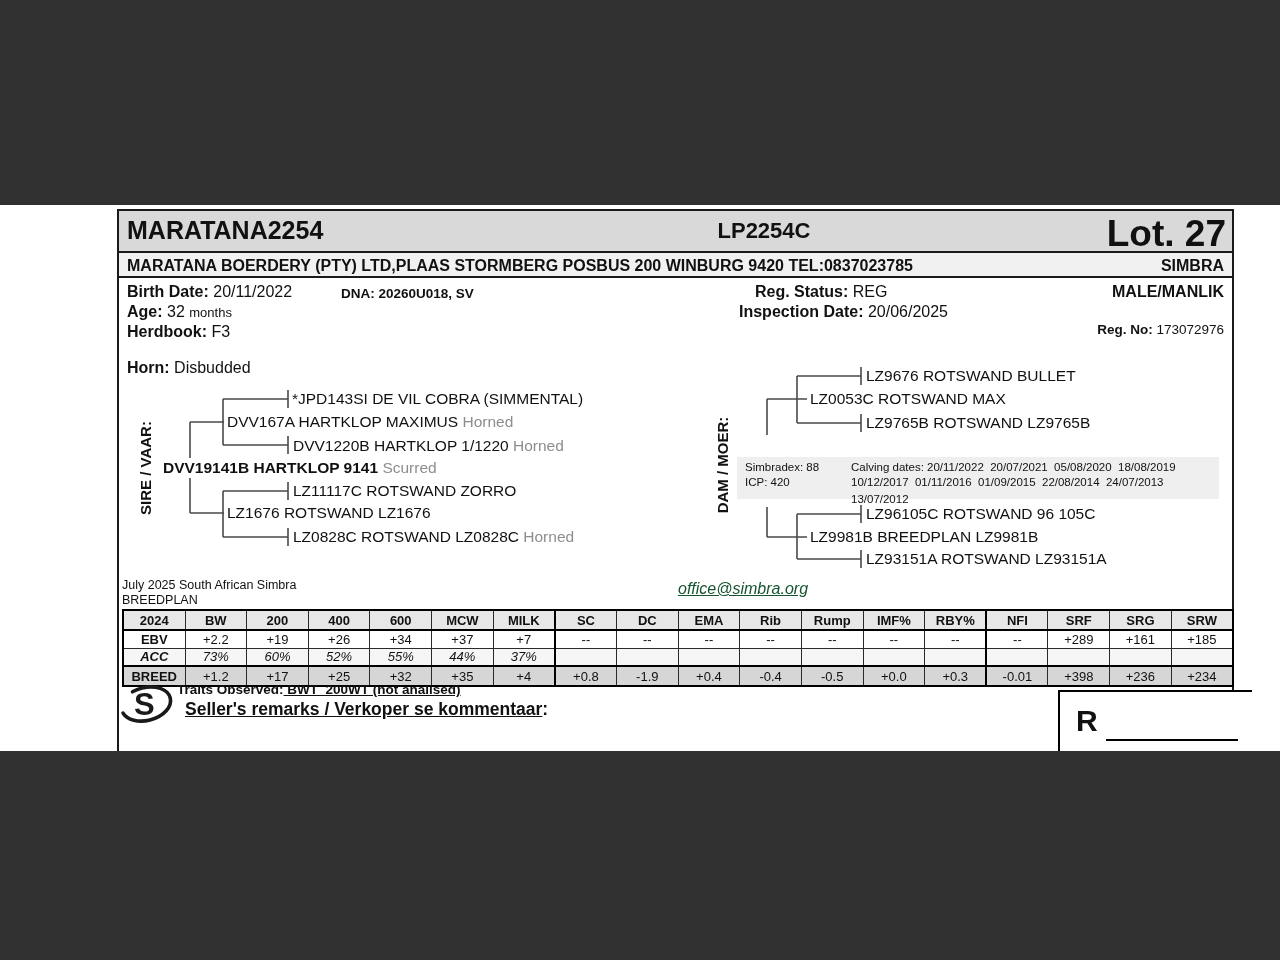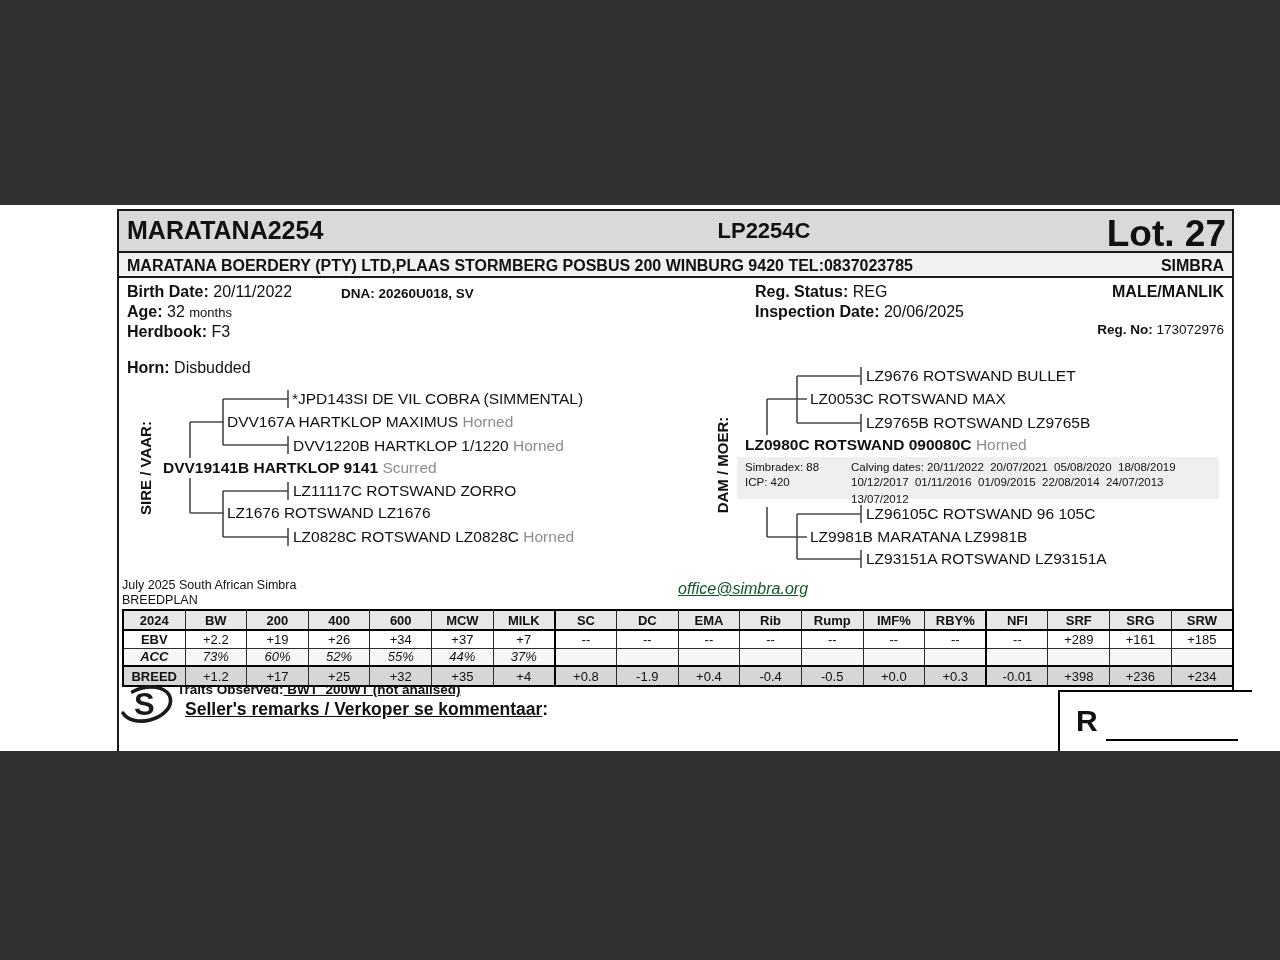--- a/index.html
+++ b/index.html
@@ -72,21 +72,21 @@
     <span>MARATANA BOERDERY (PTY) LTD,PLAAS STORMBERG POSBUS 200 WINBURG 9420 TEL:0837023785</span>
     <span>SIMBRA</span>
   </div>
 
   <div class="info" style="left:8px;top:72px;"><span class="lbl">Birth Date:</span> <span>20/11/2022</span></div>
   <div class="info small-bold" style="left:222px;top:74px;">DNA: 20260U018, SV</div>
   <div class="info" style="left:8px;top:92px;"><span class="lbl">Age:</span> <span>32</span> <span class="unit">months</span></div>
   <div class="info" style="left:8px;top:112px;"><span class="lbl">Herdbook:</span> <span>F3</span></div>
   <div class="info" style="left:8px;top:148px;"><span class="lbl">Horn:</span> <span>Disbudded</span></div>
   <div class="info" style="left:636px;top:72px;"><span class="lbl">Reg. Status:</span> <span>REG</span></div>
-  <div class="info" style="left:636px;top:92px;"><span class="lbl">Inspection Date:</span> <span>20/06/2025</span></div>
+  <div class="info" style="left:620px;top:92px;"><span class="lbl">Inspection Date:</span> <span>20/06/2025</span></div>
   <div class="info lbl" style="right:8px;top:72px;">MALE/MANLIK</div>
   <div class="info" style="right:8px;top:110px;font-size:13.5px;"><span class="lbl">Reg. No:</span> <span>173072976</span></div>
 
   <svg class="tree" width="1114" height="540" viewBox="0 0 1114 540">
     <g stroke="#4a4a4a" stroke-width="1.6" fill="none">
       <path d="M71 211 V247 M71 267 V302 M71 211 H105 M71 302 H105"></path>
       <path d="M104 188 V234 M104 188 H169 M104 234 H169"></path>
       <path d="M104 280 V326 M104 280 H169 M104 326 H169"></path>
       <path d="M169 179 V197 M169 225 V243 M169 271 V289 M169 317 V335"></path>
     </g>
@@ -104,30 +104,29 @@
   <div class="ped" style="left:174px;top:226px;"><span>DVV1220B HARTKLOP 1/1220</span> <span class="horn">Horned</span></div>
   <div class="ped" style="left:44px;top:248px;"><b>DVV19141B HARTKLOP 9141</b> <span class="horn">Scurred</span></div>
   <div class="ped" style="left:174px;top:271px;">LZ11117C ROTSWAND ZORRO</div>
   <div class="ped" style="left:108px;top:293px;">LZ1676 ROTSWAND LZ1676</div>
   <div class="ped" style="left:174px;top:317px;"><span>LZ0828C ROTSWAND LZ0828C</span> <span class="horn">Horned</span></div>
 
   <div class="v-text tree-label" style="left:603px;top:254px;">DAM / MOER:</div>
   <div class="ped" style="left:747px;top:156px;">LZ9676 ROTSWAND BULLET</div>
   <div class="ped" style="left:691px;top:179px;">LZ0053C ROTSWAND MAX</div>
   <div class="ped" style="left:747px;top:203px;">LZ9765B ROTSWAND LZ9765B</div>
-  <div class="ped" style="left:626px;top:225px;"><b>LZ0980C ROTSWAND 090080C</b> <span class="horn">Horned</span></div>
   <div class="dam-box">
     <div style="left:8px;top:3px;">Simbradex: 88</div>
     <div style="left:8px;top:18px;">ICP: 420</div>
     <div style="left:114px;top:3px;">Calving dates: 20/11/2022  20/07/2021  05/08/2020  18/08/2019</div>
     <div style="left:114px;top:18px;">10/12/2017  01/11/2016  01/09/2015  22/08/2014  24/07/2013</div>
     <div style="left:114px;top:35px;">13/07/2012</div>
   </div>
   <div class="ped" style="left:747px;top:294px;">LZ96105C ROTSWAND 96 105C</div>
-  <div class="ped" style="left:691px;top:317px;">LZ9981B MARATANA LZ9981B</div>
+  <div class="ped" style="left:691px;top:317px;">LZ9981B BREEDPLAN LZ9981B</div>
   <div class="ped" style="left:747px;top:339px;">LZ93151A ROTSWAND LZ93151A</div>
 
   <div class="bp-title">
     <div>July 2025 South African Simbra</div>
     <div>BREEDPLAN</div>
   </div>
   <a class="email">office@simbra.org</a>
 
   <table class="bp">
     <colgroup>

